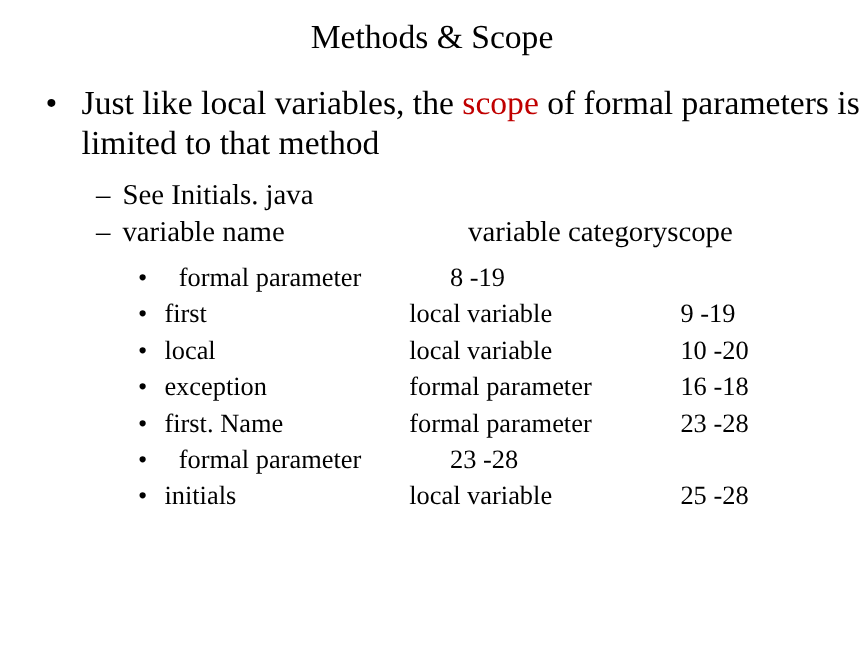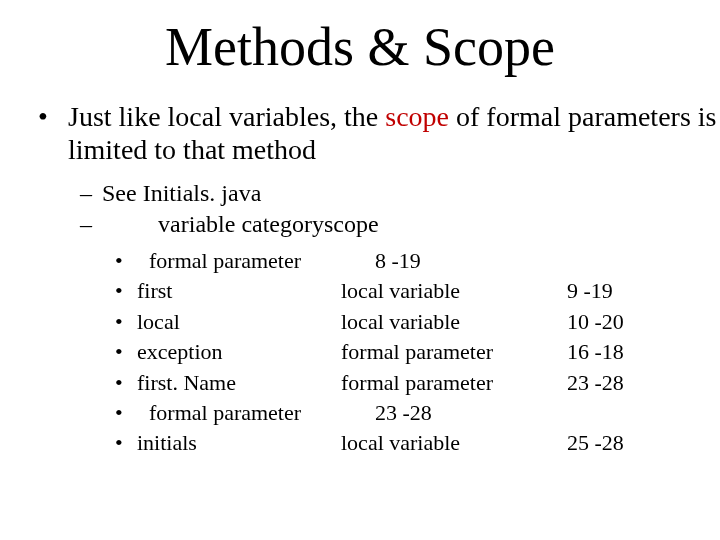--- a/index.html
+++ b/index.html
@@ -13,21 +13,21 @@
     overflow: hidden;
   }
   .slide {
     position: relative;
     width: 720px;
     height: 540px;
     box-sizing: border-box;
   }
   .title {
     text-align: center;
-    font-size: 54px;
+    font-size: 28px;
     margin-top: 16px;
   }
   .body {
     margin-top: 22px;
   }
   .lvl1 {
     display: flex;
     padding-left: 38px;
     font-size: 28px;
     line-height: 1.18;
@@ -96,20 +96,21 @@
       </div>
     </div>
 
     <div class="sub">
       <div class="subrow">
         <div class="d">–</div>
         <div>See Initials. java</div>
       </div>
       <div class="headerrow">
         <div class="d">–</div>
+        <div class="col-name">variable name</div>
         <div class="col-cat">variable category</div>
         <div class="col-scope">scope</div>
       </div>
     </div>
 
     <div class="table">
       <div class="trow">
         <div class="bul">•</div>
         <div class="c-cat">formal parameter</div>
         <div class="c-scope">8 -19</div>

